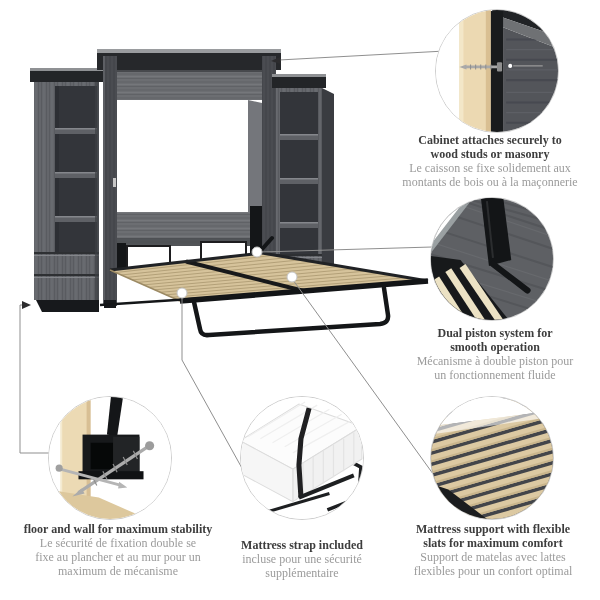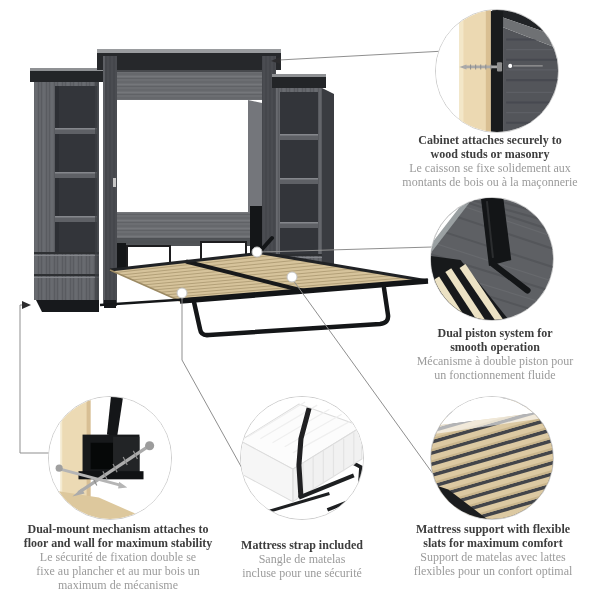--- a/index.html
+++ b/index.html
@@ -271,31 +271,30 @@
   </div>
 
   <div class="callout-text" id="t-piston">
     <div class="cap-en">Dual piston system for</div>
     <div class="cap-en">smooth operation</div>
     <div class="cap-fr">Mécanisme à double piston pour</div>
     <div class="cap-fr">un fonctionnement fluide</div>
   </div>
 
   <div class="callout-text" id="t-mount">
-    <div class="cap-en">Dual-mount mechanism attaches to</div>
     <div class="cap-en">floor and wall for maximum stability</div>
     <div class="cap-fr">Le sécurité de fixation double se</div>
-    <div class="cap-fr">fixe au plancher et au mur bois un</div>
+    <div class="cap-fr">fixe au plancher et au mur pour un</div>
     <div class="cap-fr">maximum de mécanisme</div>
   </div>
 
   <div class="callout-text" id="t-strap">
     <div class="cap-en">Mattress strap included</div>
-    <div class="cap-fr">Sangle de matelas</div>
     <div class="cap-fr">incluse pour une sécurité</div>
+    <div class="cap-fr">supplémentaire</div>
   </div>
 
   <div class="callout-text" id="t-slats">
     <div class="cap-en">Mattress support with flexible</div>
     <div class="cap-en">slats for maximum comfort</div>
     <div class="cap-fr">Support de matelas avec lattes</div>
     <div class="cap-fr">flexibles pour un confort optimal</div>
   </div>
 
 </div>

